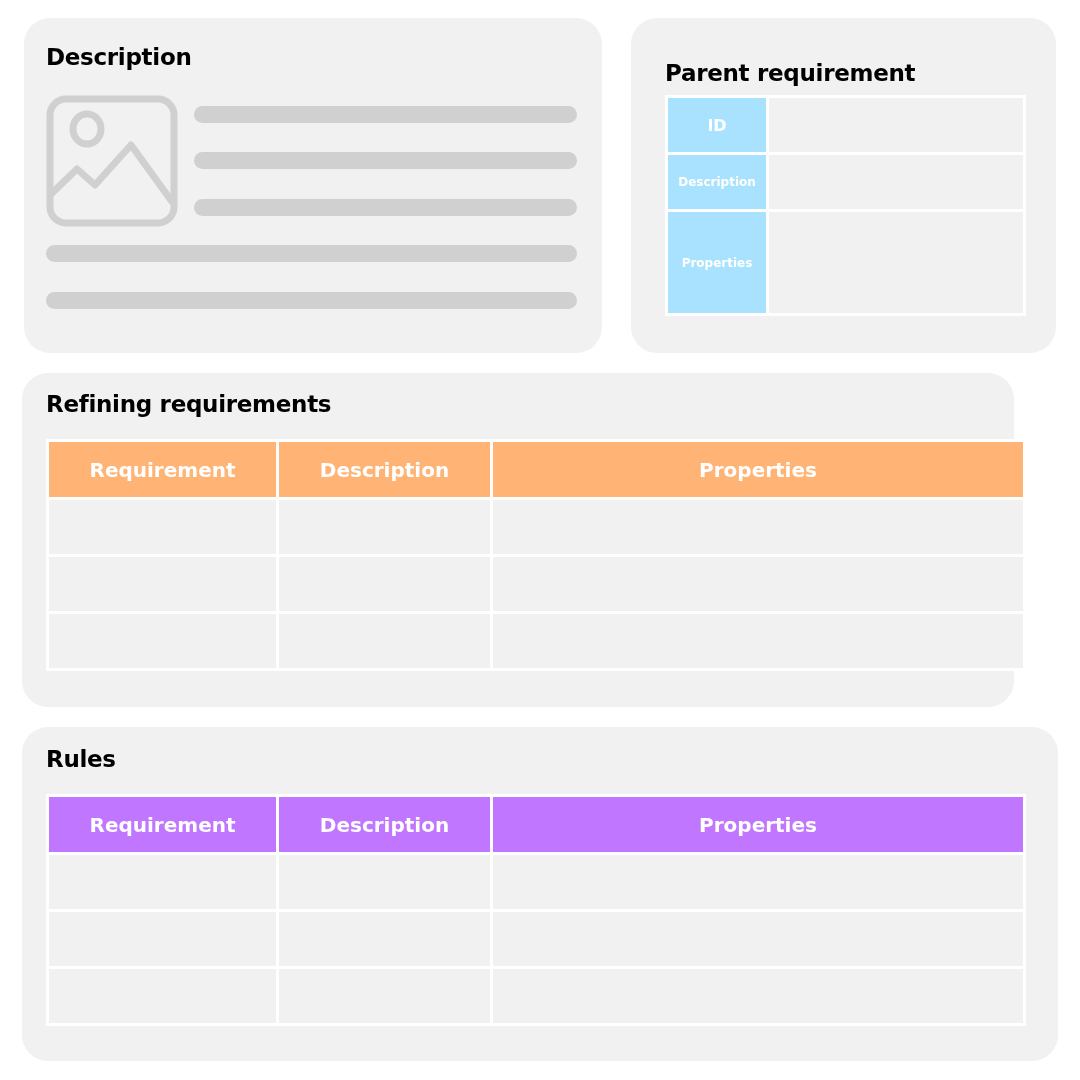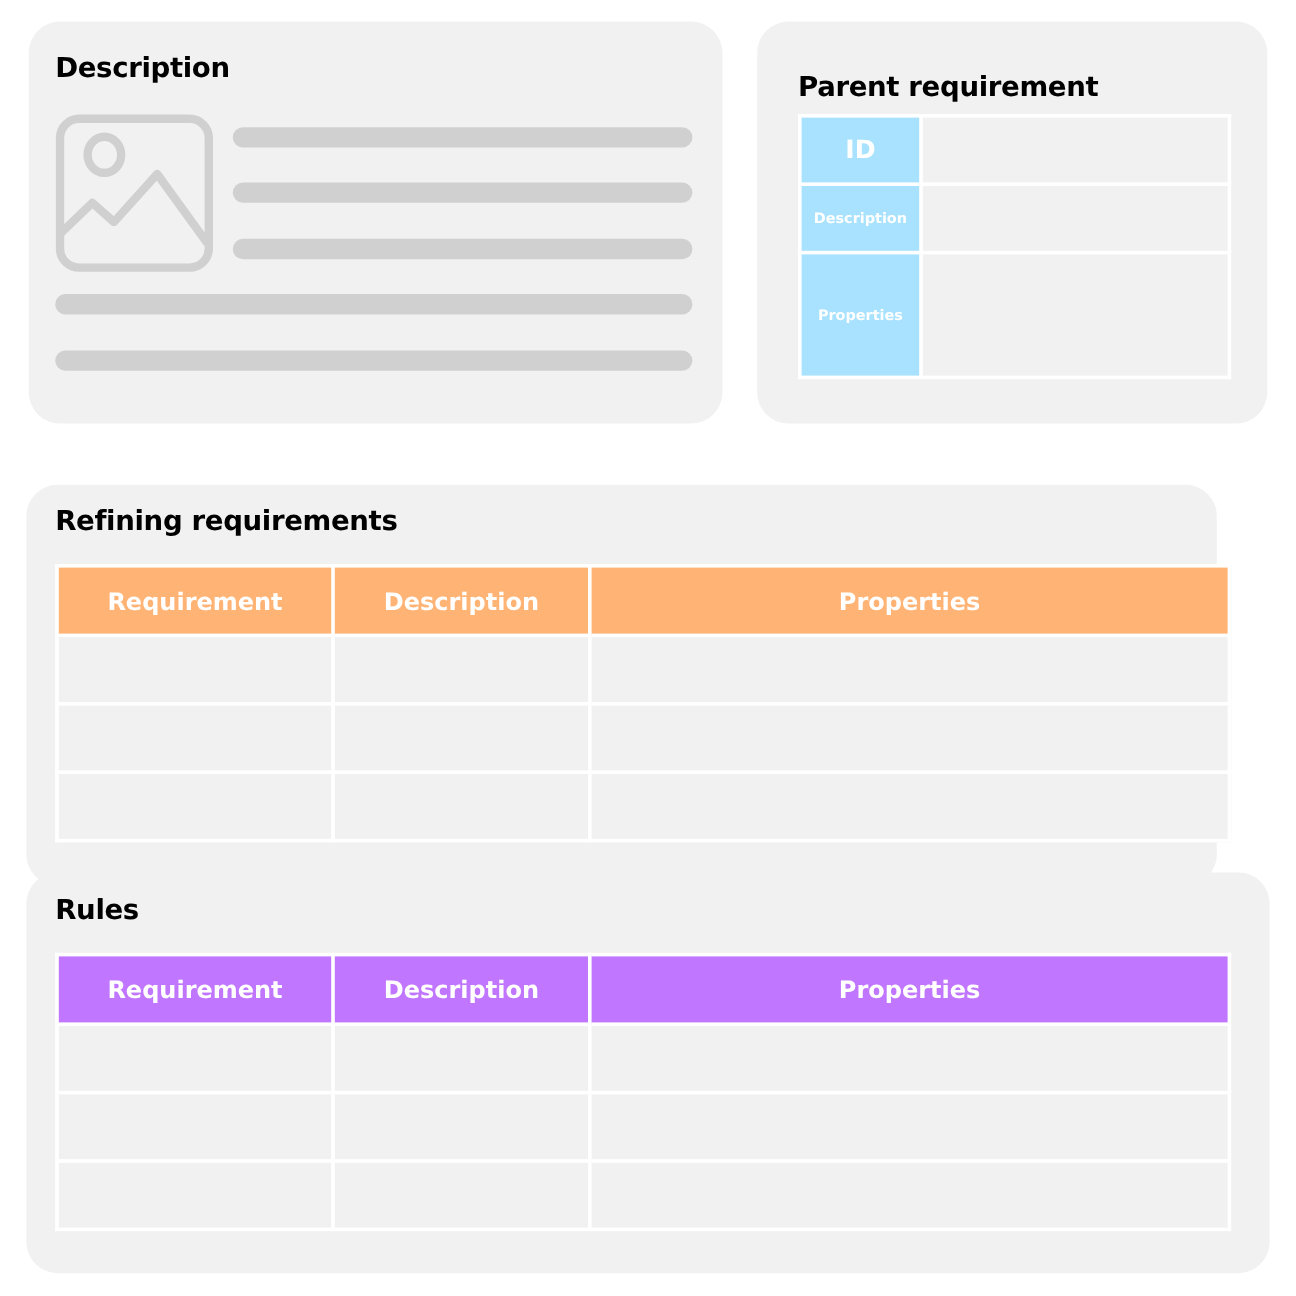--- a/index.html
+++ b/index.html
@@ -6,21 +6,21 @@
   html, body { width: 1080px; height: 1080px; background: #ffffff; overflow: hidden; }
   body { position: relative; font-family: "DejaVu Sans", sans-serif; }
   .card { position: absolute; background: #f1f1f1; border-radius: 26px; }
   .card-title { position: absolute; font-weight: bold; font-size: 23px; color: #000; letter-spacing: -0.3px; }
   .bar { position: absolute; height: 17px; background: #d0d0d0; border-radius: 9px; }
   .img-ph { position: absolute; }
   table.grid { position: absolute; border-collapse: collapse; table-layout: fixed; background: #f1f1f1; }
   table.grid th, table.grid td { border: 3px solid #ffffff; }
   table.grid th { color: #ffffff; font-weight: bold; font-size: 20px; text-align: center; }
   table.side th { font-size: 12px; }
-  table.side th.id { font-size: 21px; }
+  table.side th.id { font-size: 16px; }
 </style>
 </head>
 <body>
 
 <div class="card" style="left:24px;top:18px;width:578px;height:335px;">
   <div class="card-title" style="left:22px;top:26px;">Description</div>
   <svg class="img-ph" style="left:22px;top:77px;" width="132" height="132" viewBox="0 0 132 132">
     <rect x="4" y="4" width="124" height="124" rx="16" ry="16" fill="none" stroke="#d0d0d0" stroke-width="7"></rect>
     <ellipse cx="41" cy="34" rx="14" ry="15" fill="none" stroke="#d0d0d0" stroke-width="7"></ellipse>
     <polyline points="5,99 31,74 49,90 85,50 127,108" fill="none" stroke="#d0d0d0" stroke-width="7" stroke-linejoin="round"></polyline>
@@ -49,21 +49,21 @@
       <td></td>
     </tr>
     <tr style="height:104px">
       <th style="background:#a8e2fe">Properties</th>
       <td></td>
     </tr>
   </tbody>
     </table>
 </div>
 
-<div class="card" style="left:22px;top:373px;width:992px;height:334px;margin-top:31px;">
+<div class="card" style="left:22px;top:373px;width:992px;height:334px;">
   <div class="card-title" style="left:24px;top:18px;">Refining requirements</div>
   <table class="grid" style="left:24px;top:66px;width:980px;">
     <colgroup>
         <col style="width:230px">
         <col style="width:214px">
         <col>
       </colgroup>
     <tbody>
         <tr style="height:58px">
       <th style="background:#ffb375">Requirement</th>

